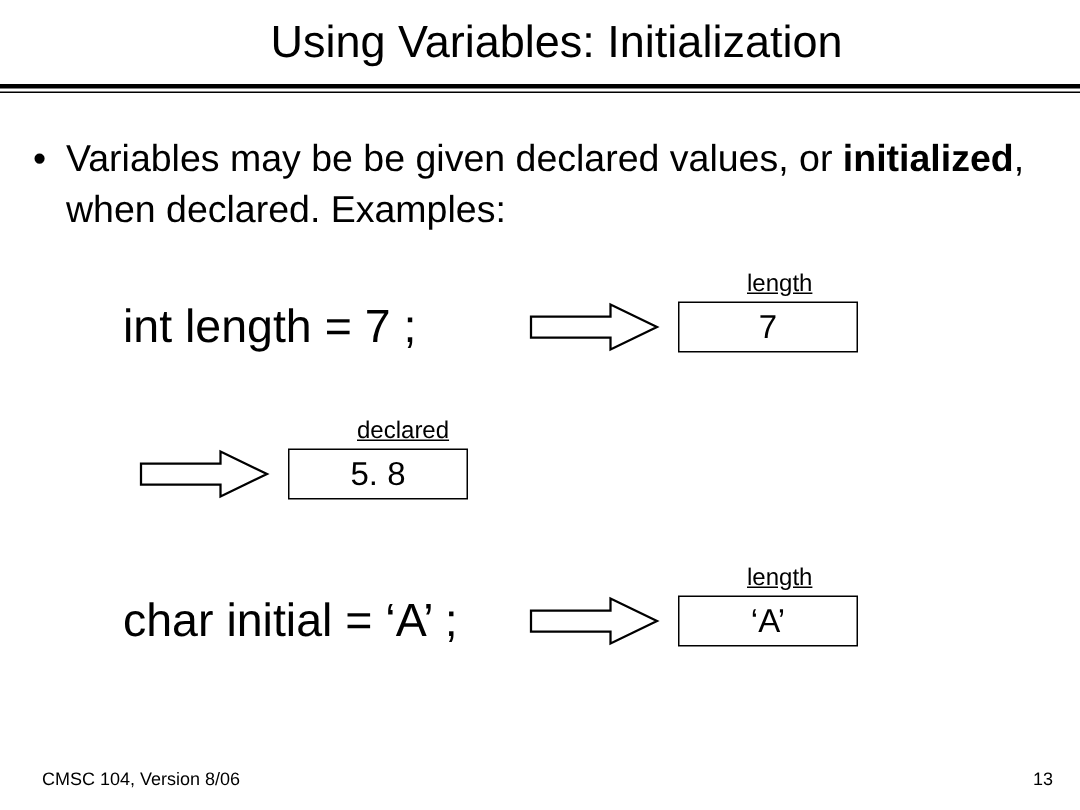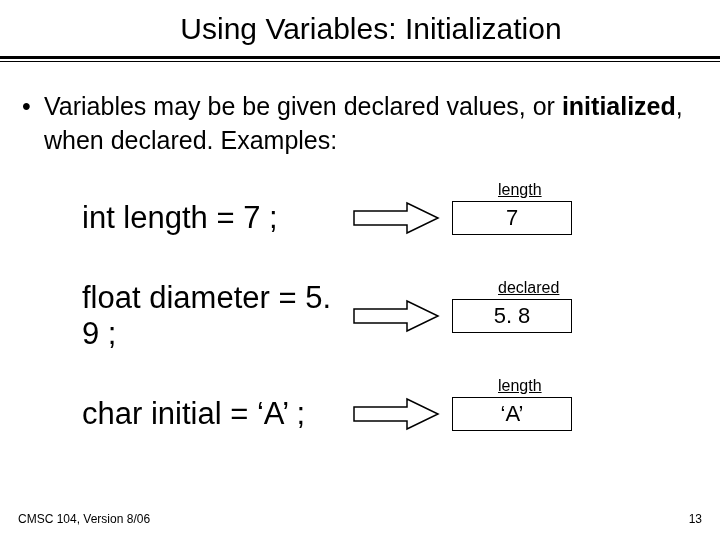--- a/index.html
+++ b/index.html
@@ -80,21 +80,21 @@
     width: 120px;
     height: 34px;
     display: flex;
     align-items: center;
     justify-content: center;
     font-size: 22px;
   }
   .footer {
     position: absolute;
     bottom: 14px;
-    left: 18px;
+    left: 28px;
     right: 18px;
     font-size: 12px;
     display: flex;
     justify-content: space-between;
     align-items: flex-end;
   }
   .footer-center {
     position: absolute;
     left: 50%;
     transform: translateX(-50%);
@@ -126,21 +126,20 @@
           <polygon class="arrow" points="2,10 55,10 55,2 86,17 55,32 55,24 2,24" stroke-width="1.5"></polygon>
         </svg>
       </div>
       <div class="boxwrap">
         <div class="boxlabel">length</div>
         <div class="box">7</div>
       </div>
     </div>
 
     <div class="example-row">
-      <div class="code">float diameter = 5. 9 ;</div>
       <div class="arrow-cell">
         <svg width="90" height="34">
           <polygon class="arrow" points="2,10 55,10 55,2 86,17 55,32 55,24 2,24" stroke-width="1.5"></polygon>
         </svg>
       </div>
       <div class="boxwrap">
         <div class="boxlabel">declared</div>
         <div class="box">5. 8</div>
       </div>
     </div>

